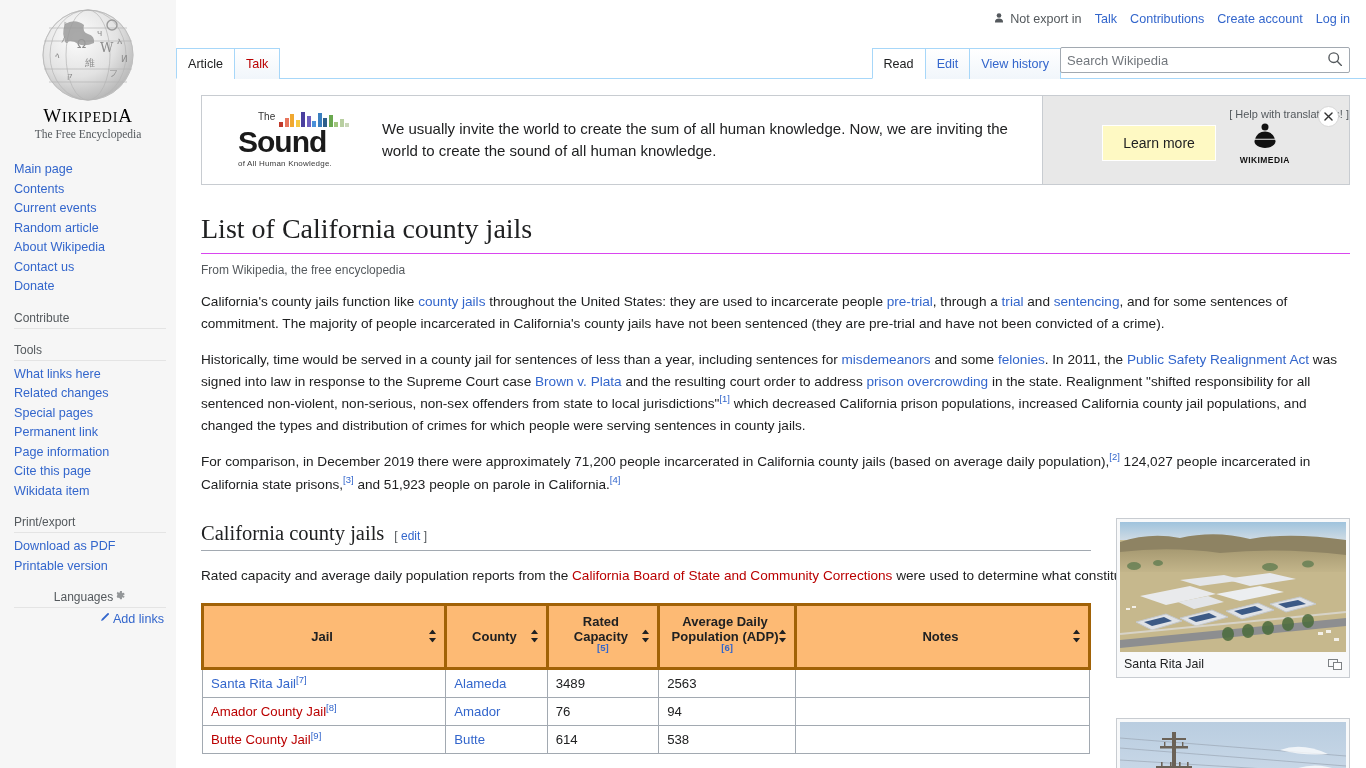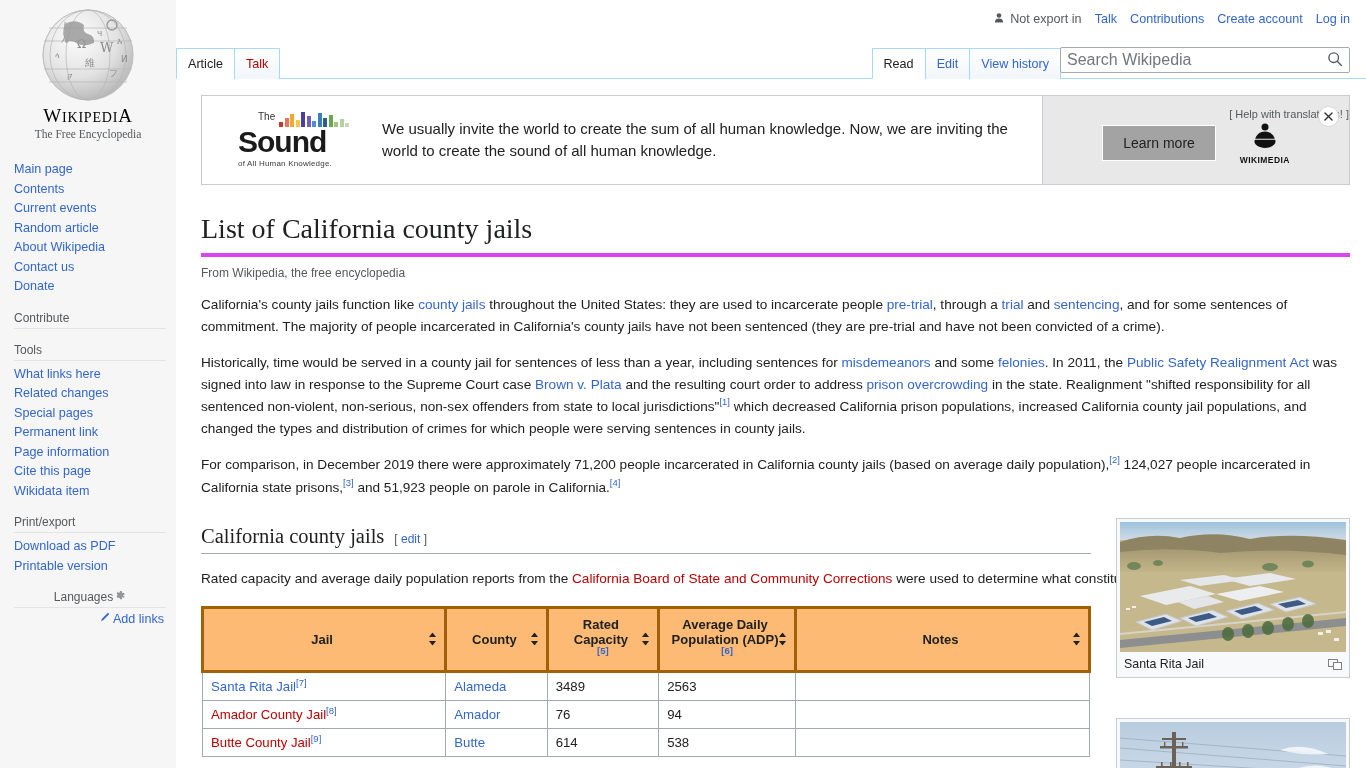--- a/index.html
+++ b/index.html
@@ -118,21 +118,21 @@
   #search-box {
     position: absolute; right: 16px; top: 9px;
     width: 290px; height: 26px;
     border: 1px solid #a2a9b1;
     background: #fff;
     display: flex; align-items: center;
     border-radius: 2px;
   }
   #search-input {
     flex: 1; border: none; outline: none;
-    font-size: 16px; padding: 0 6px;
+    font-size: 13px; padding: 0 6px;
     font-family: "Liberation Sans", sans-serif;
     color: #202122; background: transparent;
   }
   #search-input::placeholder { color: #72777d; }
   #search-btn {
     width: 28px; height: 24px;
     display: flex; align-items: center; justify-content: center;
     background: transparent; border: none; cursor: pointer;
   }
 
@@ -168,21 +168,21 @@
     width: 306px; background: #e8e8e8;
     position: relative;
     display: flex; align-items: center; justify-content: center;
     gap: 24px;
   }
   #help-translations {
     position: absolute; top: 12px; left: 0; right: 0;
     text-align: right; font-size: 11px; color: #54595d;
   }
   #learn-more {
-    background: #a3a3a3; border: 1px solid #fff;
+    background: #fef9c3; border: 1px solid #fff;
     padding: 9px 20px; font-size: 14px; color: #202122;
     cursor: pointer; margin-top: 6px;
     font-family: "Liberation Sans", sans-serif;
   }
   #wikimedia-mark {
     display: flex; flex-direction: column; align-items: center;
     margin-top: 6px; gap: 2px; text-align: center;
   }
   #wikimedia-mark .wm-label {
     font-size: 8.5px; font-weight: bold; letter-spacing: .4px; color: #111;
@@ -194,21 +194,21 @@
     display: flex; align-items: center; justify-content: center;
     cursor: pointer; font-size: 13px; color: #333;
   }
 
   
   #article { padding: 0 16px 0 25px; position: relative; }
   #firstHeading {
     font-family: "Liberation Serif", serif;
     font-size: 28px; font-weight: normal;
     margin: 26px 0 0 0; padding-bottom: 6px;
-    border-bottom: 4px solid #d946ef;
+    border-bottom: 1px solid #d946ef;
     line-height: 1.3;
   }
   #siteSub { font-size: 12px; color: #54595d; margin: 9px 0 0 0; }
   #article p {
     margin: 14px 0 0 0; line-height: 1.62; font-size: 13.6px;
   }
   sup { font-size: 9.5px; vertical-align: super; line-height: 0; }
   sup a { color: #3366cc; }
   h2.section {
     font-family: "Liberation Serif", serif;

